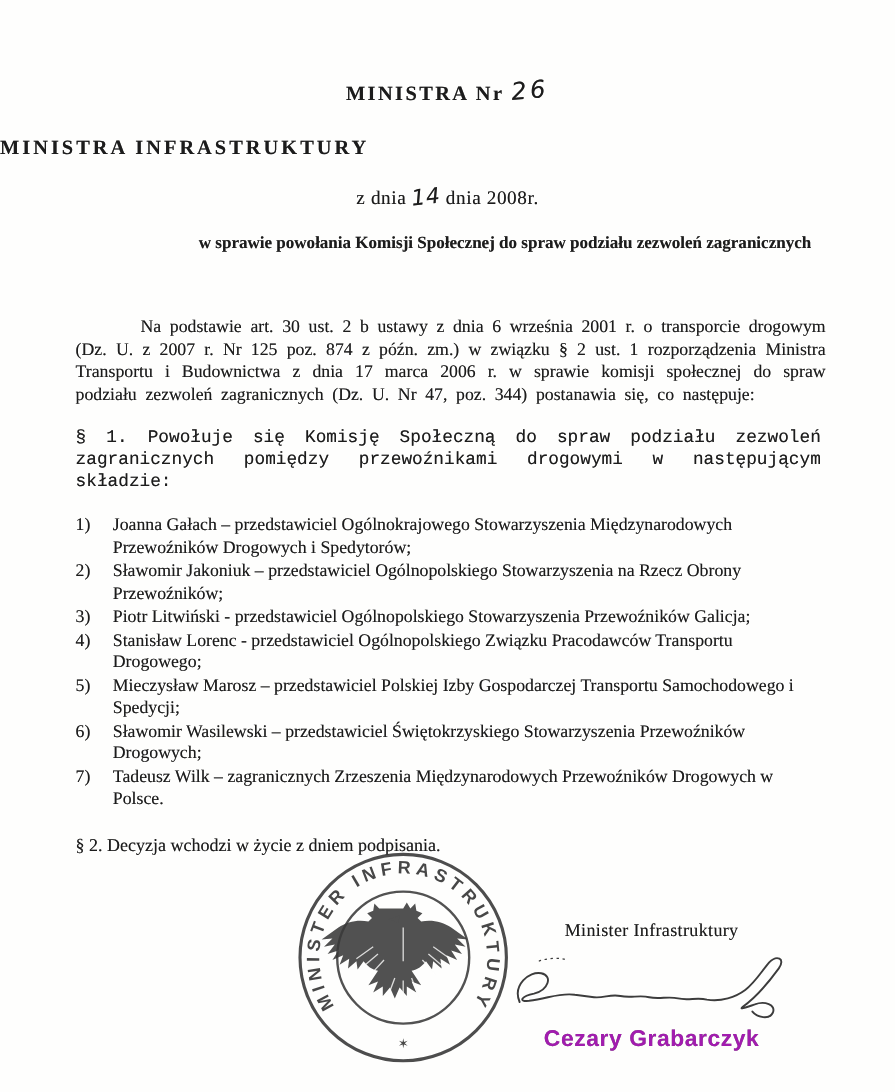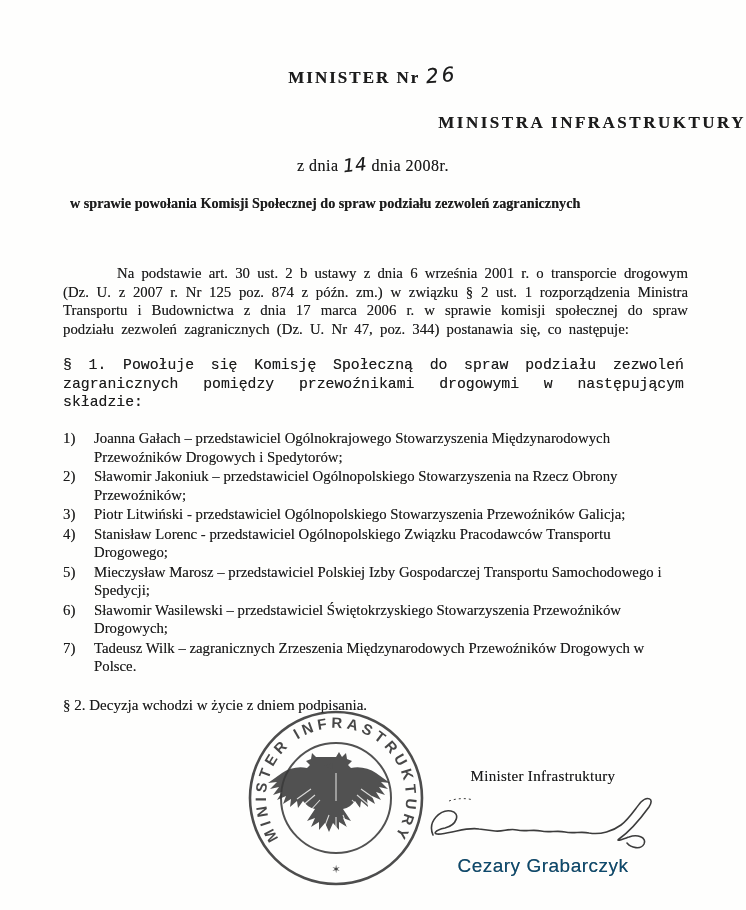--- a/index.html
+++ b/index.html
@@ -34,34 +34,34 @@
   .hand-day{
     font-family:"DejaVu Sans",sans-serif;
     font-style:italic;
     font-weight:400;
     font-size:18px;
     display:inline-block;
     transform:rotate(-6deg);
   }
   .issuer{
     margin-top:25px;
-    text-align:right;
+    text-align:left;
     font-weight:bold;
     font-size:17px;
     letter-spacing:2.5px;
   }
   .dateline{
     margin-top:21px;
     text-align:center;
     font-size:16px;
     letter-spacing:.5px;
   }
   .subject{
     margin-top:19px;
-    text-align:left;
+    text-align:right;
     font-weight:bold;
     font-size:14.2px;
     line-height:1.32;
     padding:0 70px;
   }
   .preamble{
     margin:51px 58px 0 63px;
     font-size:14.8px;
     line-height:1.27;
     text-align:justify;
@@ -105,30 +105,31 @@
   .sig-title{
     font-size:15px;
     letter-spacing:.3px;
   }
   .sig-scribble{ margin-top:2px; }
   .sig-name{
     font-family:"Liberation Sans","DejaVu Sans",sans-serif;
     font-size:19px;
     letter-spacing:.5px;
     margin-top:-14px;
-    color:#0c4a6e;
+    color:#a21caf;
+    font-weight:bold;
   }
 </style>
 </head>
 <body>
 
 <div class="page">
 
   <div class="title scan-text">
-    <span>MINISTER Nr</span>
+    <span>MINISTRA Nr</span>
     <span class="hand">26</span>
   </div>
 
   <div class="issuer scan-text">MINISTRA INFRASTRUKTURY</div>
 
   <div class="dateline scan-text">
     <span>z dnia</span>
     <span class="hand-day">14</span>
     <span>dnia 2008r.</span>
   </div>

